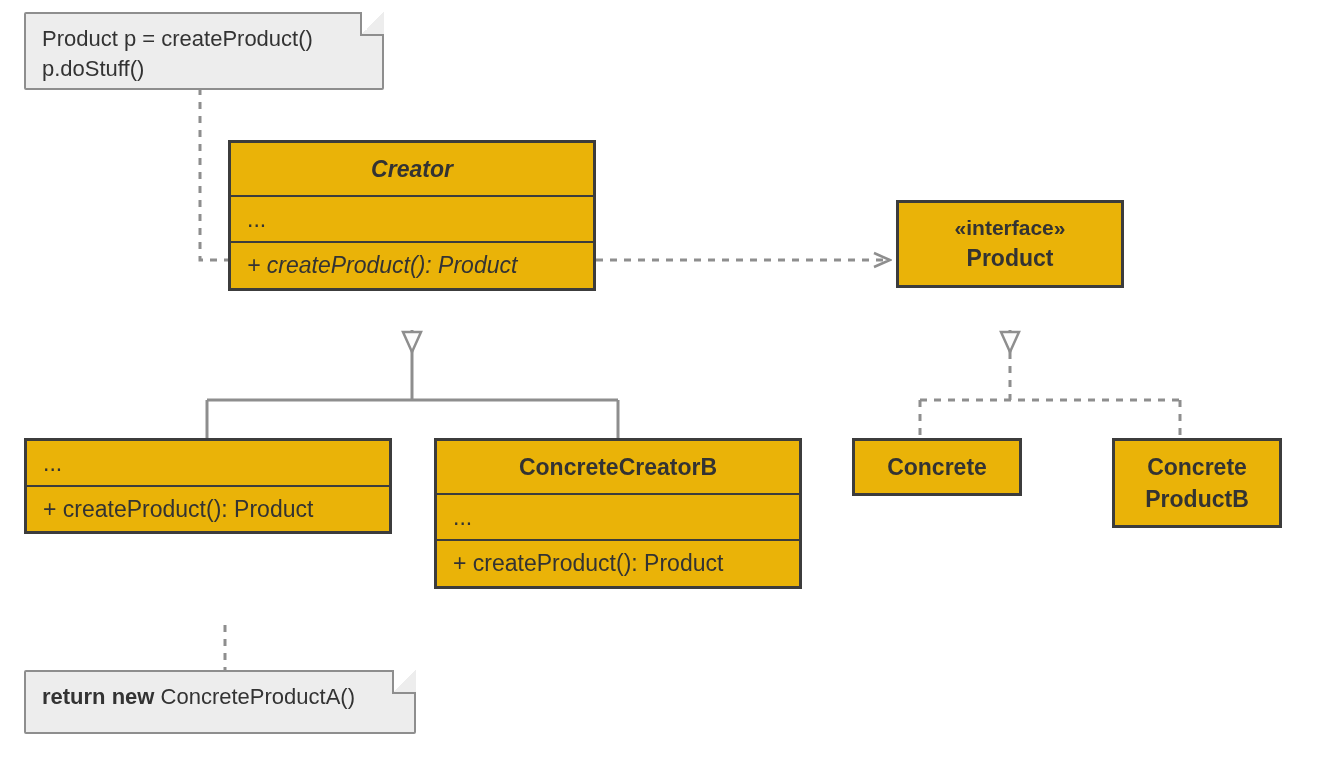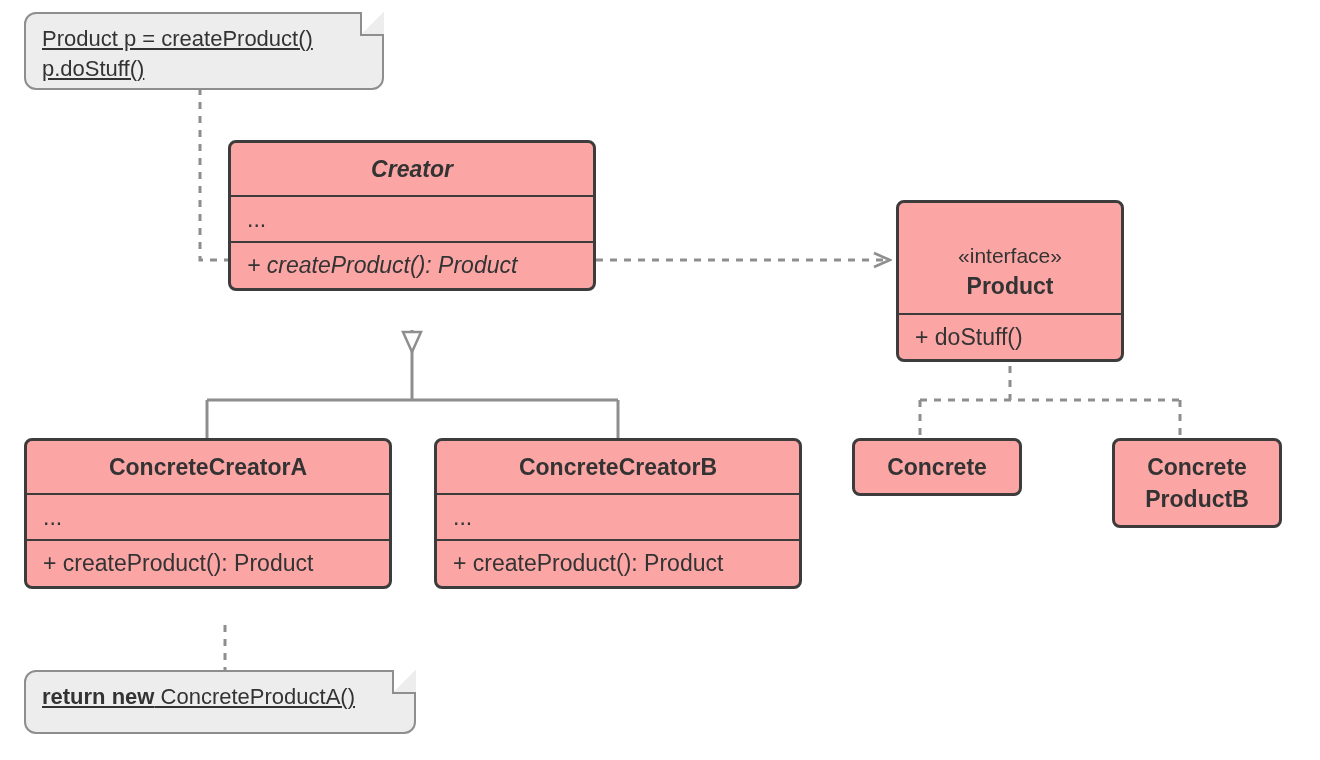--- a/index.html
+++ b/index.html
@@ -12,58 +12,56 @@
     color: #333;
   }
   .canvas {
     position: relative;
     width: 1320px;
     height: 760px;
   }
   
   .uml {
     position: absolute;
-    background: #fca5a5;
+    background: #eab308;
     border: 3px solid #3c3c3c;
-    border-radius: 8px;
+    border-radius: 0;
     box-sizing: border-box;
     overflow: hidden;
   }
   .uml .section {
     padding: 6px 16px;
     font-size: 23px;
     line-height: 1.4;
     border-top: 2px solid #3c3c3c;
   }
   .uml .section:first-child { border-top: none; }
   .uml .title {
     text-align: center;
     font-weight: 700;
     padding: 10px 16px;
   }
   .uml .title.abstract { font-style: italic; }
   .uml .stereotype {
     display:block;
-    font-weight: 400;
+    font-weight: 700;
     font-size: 21px;
-    margin-top: 28px;
   }
   .italic { font-style: italic; }
   .row { display:block; }
   
   .note {
     position: absolute;
     background: #ededed;
     border: 2px solid #8e8e8e;
-    border-radius: 12px;
+    border-radius: 2px;
     box-sizing: border-box;
     font-size: 22px;
     line-height: 1.35;
     padding: 10px 16px;
-    text-decoration: underline;
   }
   .note .fold {
     position: absolute;
     top: -2px; right: -2px;
     width: 22px; height: 22px;
     background: linear-gradient(135deg, #ffffff 0 50%, #ededed 50% 100%);
     border-left: 2px solid #8e8e8e;
     border-bottom: 2px solid #8e8e8e;
   }
   .note b { font-weight:700; }
@@ -116,21 +114,20 @@
 
   <div class="uml" style="left:228px; top:140px; width:368px;">
     <div class="section title abstract">Creator</div>
     <div class="section">...</div>
     <div class="section">
       <span class="row italic">+ createProduct(): Product</span>
     </div>
   </div>
 
   <div class="uml" style="left:24px; top:438px; width:368px;">
-    <div class="section title">ConcreteCreatorA</div>
     <div class="section">...</div>
     <div class="section">
       <span class="row">+ createProduct(): Product</span>
     </div>
   </div>
 
   <div class="uml" style="left:434px; top:438px; width:368px;">
     <div class="section title">ConcreteCreatorB</div>
     <div class="section">...</div>
     <div class="section">
@@ -141,23 +138,20 @@
   <div class="note" style="left:24px; top:670px; width:392px; height:64px;">
     <div class="fold"></div>
     <span><b>return new</b><span> ConcreteProductA()</span></span>
   </div>
 
   <div class="uml" style="left:896px; top:200px; width:228px;">
     <div class="section title">
       <span class="stereotype">«interface»</span>
       <span>Product</span>
     </div>
-    <div class="section">
-      <span class="row">+ doStuff()</span>
-    </div>
   </div>
 
   <div class="uml" style="left:852px; top:438px; width:170px;">
     <div class="section title" style="padding:10px 8px;">
       <span class="row">Concrete</span>
     </div>
   </div>
 
   <div class="uml" style="left:1112px; top:438px; width:170px;">
     <div class="section title" style="padding:10px 8px;">

